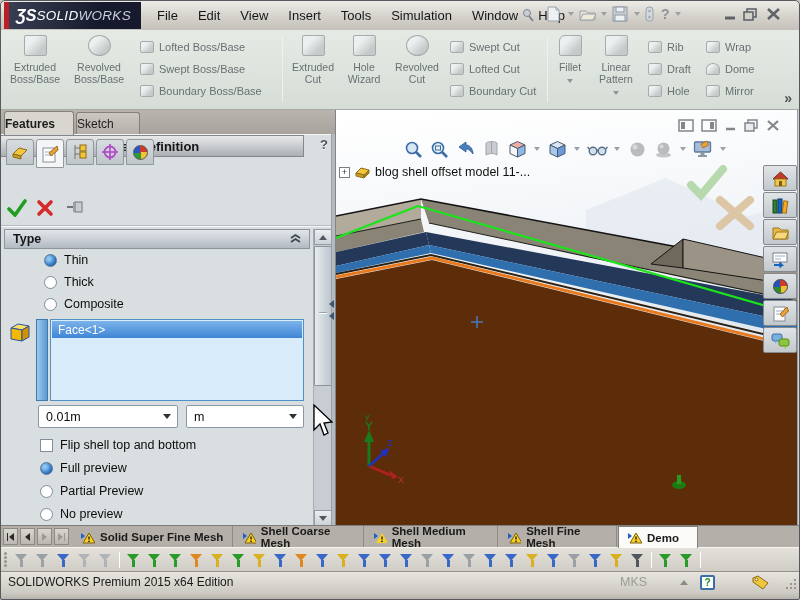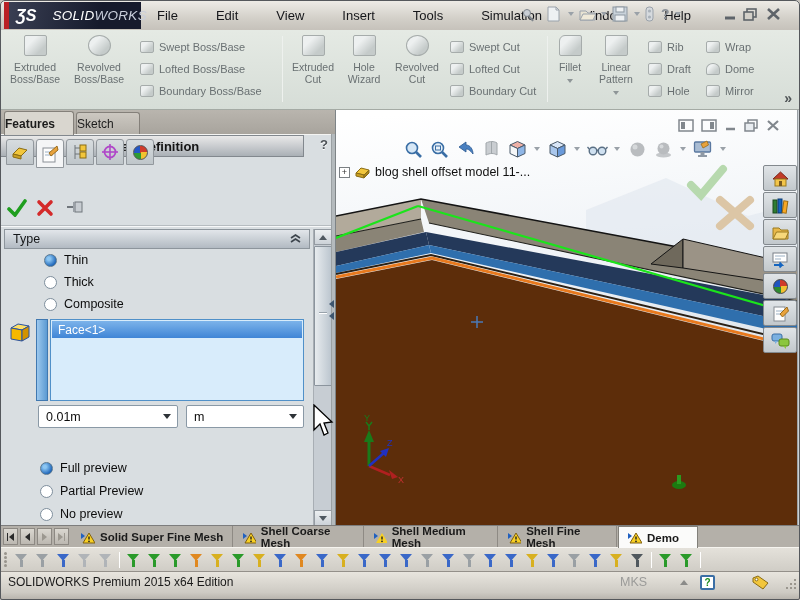--- a/index.html
+++ b/index.html
@@ -5,24 +5,24 @@
   * { box-sizing: border-box; margin: 0; padding: 0; }
   html,body { width:800px; height:600px; overflow:hidden; }
   body { font-family:"Liberation Sans",sans-serif; position:relative; background:#c8c4bd; font-size:12px; color:#111; }
   .abs { position:absolute; }
 
   
   #frame { inset:0; border:1px solid #55585c; border-radius:5px 5px 2px 2px; z-index:90; pointer-events:none; }
   #titlebar { left:0; top:0; width:800px; height:30px; background:linear-gradient(#efede8,#d3d0c9 60%,#c6c2bb); border-radius:5px 5px 0 0; }
   #logo { left:4px; top:2px; width:137px; height:27px; background:linear-gradient(100deg,#3b4155,#161a2c 70%); display:flex; align-items:center; padding-left:12px; }
   #logo .redbar { position:absolute; left:0; top:0; width:5px; height:27px; background:#b92025; }
-  #logo .mark { color:#fff; font-style:italic; font-weight:bold; font-size:16px; margin-right:16px; }
+  #logo .mark { color:#fff; font-style:italic; font-weight:bold; font-size:16px; margin-right:0; }
   #logo .solid { color:#fff; font-style:italic; font-weight:normal; font-size:13.5px; letter-spacing:.3px; }
   #logo .works { color:#c9cedb; font-style:italic; font-size:13.5px; letter-spacing:.3px; }
-  #menubar { left:148px; top:5px; display:flex; gap:20px;text-align:right; }
+  #menubar { left:148px; top:5px; display:flex; gap:2px;text-align:right; }
   #menubar span { padding:3px 9px; font-size:13px; color:#15161a; cursor:default; }
   .quick { top:6px; display:flex; align-items:center; gap:3px; }
   .qicon { width:17px; height:16px; display:inline-block; }
   .qcaret { width:0; height:0; border-left:3.5px solid transparent; border-right:3.5px solid transparent; border-top:4px solid #9aa1a8; margin:0 2px; }
   .winbtn { width:15px; height:13px; display:inline-block; }
 
   
   #ribbon { left:0; top:30px; width:800px; height:80px; background:linear-gradient(#e5eae4,#d6ddd7); border-bottom:1px solid #a4aaa4; }
   .rbig { position:absolute; top:5px; text-align:center; color:#697072; font-size:10.5px; line-height:12px; }
   .gicon { display:inline-block; background:linear-gradient(135deg,#edf0f0 30%,#c5cbca 75%); border:1px solid #a6acab; border-radius:2px; }
@@ -40,21 +40,21 @@
   .ctab.active { background:#d9d6cf; font-weight:bold; height:24px; top:1px; z-index:2; }
 
   
   #panel { left:0; top:134px; width:335px; height:391px; background:#d9dee1; border-top:1px solid #f4f4f2; }
   .mtab { position:absolute; top:4px; width:28px; height:26px; background:linear-gradient(#d7dcdf,#bfc6ca); border:1px solid #92989d; border-radius:3px 3px 0 0; display:flex; align-items:center; justify-content:center; }
   .mtab.active { background:#f4f5f6; height:29px; z-index:2; }
   #pmheader { left:4px; top:36px; width:304px; height:22px; background:linear-gradient(#e9e9e9,#aab0b6); border:1px solid #82888e; display:flex; align-items:center; justify-content:center; font-weight:bold; font-size:13px; color:#141414; }
   #pmhelp { position:absolute; right:7px; top:2px; color:#4d5257; font-weight:bold; text-shadow:0 1px 0 #fff; }
   .pmact { position:absolute; top:62px; width:24px; height:22px; display:flex; align-items:center; justify-content:center; }
   #pmdivider { left:0; top:90px; width:335px; height:2px; background:#b6bcc0; border-bottom:1px solid #f6f7f8; }
-  .gheader { left:4px; width:306px; height:20px; background:linear-gradient(#e2e6ea,#b2bac2); border:1px solid #8d959c; display:flex; align-items:center; padding:0 8px; font-weight:normal; font-size:12.5px; color:#16181a; }
+  .gheader { left:4px; width:306px; height:20px; background:linear-gradient(#e2e6ea,#b2bac2); border:1px solid #8d959c; display:flex; align-items:center; padding:0 8px; font-weight:bold; font-size:12.5px; color:#16181a; }
   .radio { width:13px; height:13px; border-radius:50%; border:1px solid #7e8e9c; background:#fff; flex:none; }
   .radio.sel { background:radial-gradient(circle at 35% 35%, #8cc6f2 15%, #1b63b8 75%); border-color:#5a7890; }
   .optrow { position:absolute; display:flex; align-items:center; gap:7px; font-size:12.5px; color:#0d0d0d; }
   .chk { width:13px; height:13px; border:1px solid #7e8e9c; background:#fff; flex:none; }
   #selbar { left:36px; top:184px; width:12px; height:82px; background:linear-gradient(90deg,#9cc8ee,#5c9ad2); border:1px solid #4078b0; }
   #selbox { left:50px; top:184px; width:254px; height:82px; background:#d8ecfb; border:1px solid #5090c8; }
   #selrow { left:1px; top:1px; width:250px; height:17px; background:linear-gradient(#7cb3ea,#3f85d6); color:#fff; font-size:12px; display:flex; align-items:center; padding-left:6px; }
   .combo { position:absolute; height:23px; background:#fff; border:1px solid #8a99a6; border-radius:2px; display:flex; align-items:center; font-size:12.5px; padding-left:7px; color:#0c0c0c; }
   .combo .car { position:absolute; right:6px; width:0; height:0; border-left:4px solid transparent; border-right:4px solid transparent; border-top:5px solid #2e3338; }
   
@@ -179,25 +179,25 @@
     <span class="gicon gi-big"></span>
     <div>Extruded</div><div>Boss/Base</div>
   </div>
   <div class="rbig" style="left:68px;width:62px">
     <span class="gicon gi-big" style="border-radius:50%"></span>
     <div>Revolved</div><div>Boss/Base</div>
   </div>
   <div class="rstack" style="left:140px;top:6px">
     <div class="srow">
         <span class="gicon gi-sm"></span>
+        <span>Lofted Boss/Base</span>
+      </div>
+    <div class="srow">
+        <span class="gicon gi-sm"></span>
         <span>Swept Boss/Base</span>
-      </div>
-    <div class="srow">
-        <span class="gicon gi-sm"></span>
-        <span>Lofted Boss/Base</span>
       </div>
     <div class="srow">
         <span class="gicon gi-sm"></span>
         <span>Boundary Boss/Base</span>
       </div>
   </div>
   <div class="rsep" style="left:282px"></div>
   <div class="rbig" style="left:288px;width:50px">
     <span class="gicon gi-big"></span>
     <div>Extruded</div><div>Cut</div>
@@ -372,20 +372,24 @@
 
   <div class="combo" style="left:38px;top:270px;width:140px">
     <span>0.01m</span>
       <span class="car"></span>
   </div>
   <div class="combo" style="left:186px;top:270px;width:118px">
     <span>m</span>
       <span class="car"></span>
   </div>
 
+  <div class="optrow" style="left:40px;top:303px">
+    <span class="chk"></span>
+      <span>Flip shell top and bottom</span>
+  </div>
   <div class="optrow" style="left:40px;top:326px">
     <span class="radio sel"></span>
       <span>Full preview</span>
   </div>
   <div class="optrow" style="left:40px;top:349px">
     <span class="radio"></span>
       <span>Partial Preview</span>
   </div>
   <div class="optrow" style="left:40px;top:372px">
     <span class="radio"></span>

